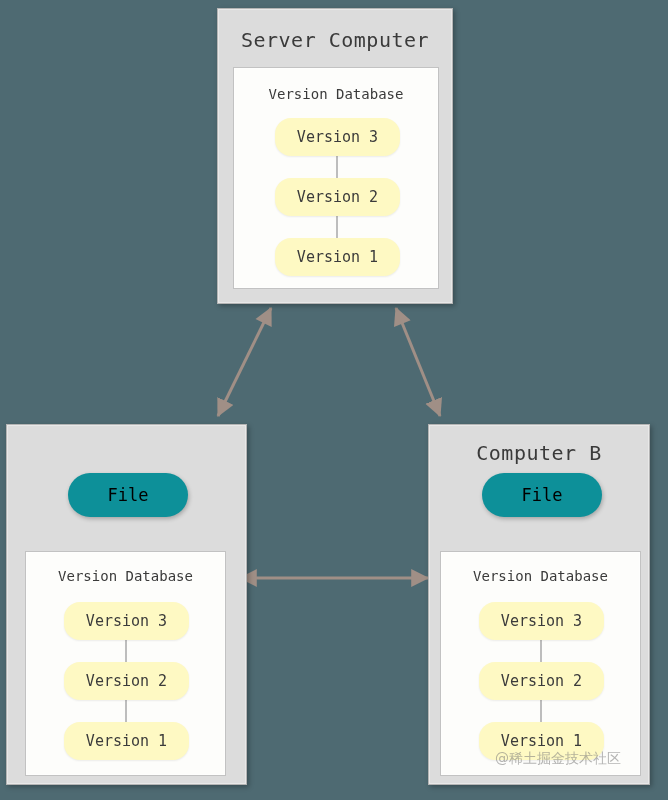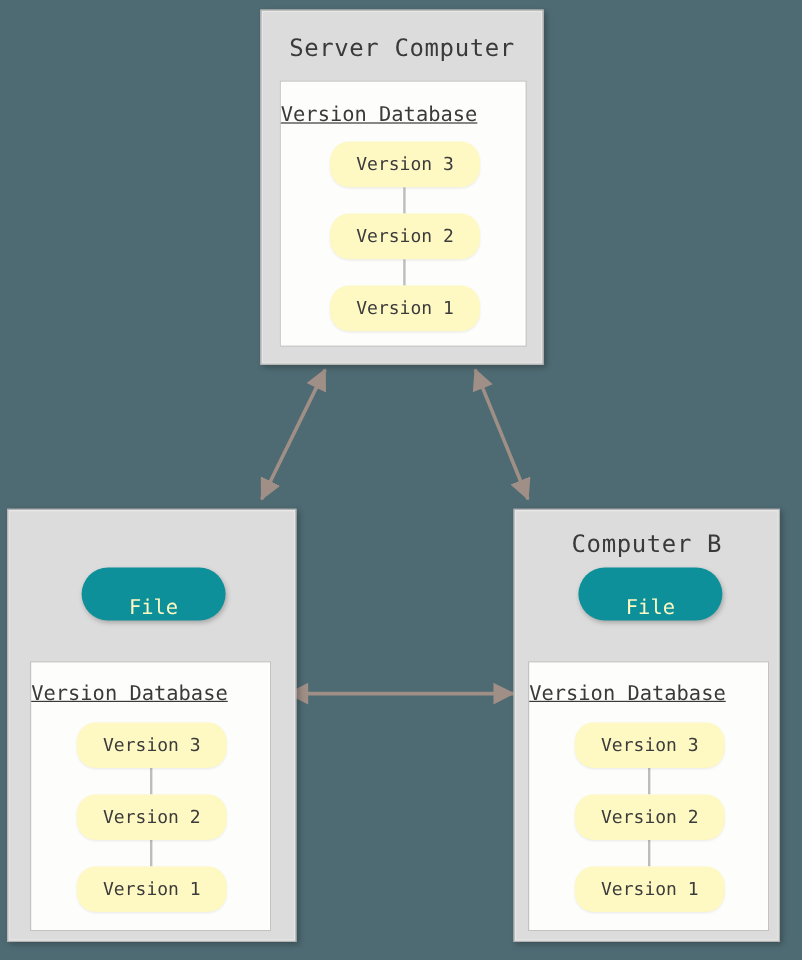--- a/index.html
+++ b/index.html
@@ -37,42 +37,42 @@
     font-size: 20px;
     letter-spacing: 0.5px;
     white-space: nowrap;
   }
 
   
   .file-pill {
     position: absolute;
     background: #0d9099;
     border-radius: 22px;
-    color: #fef9c3;
+    color: #000000;
     font-size: 17px;
     display: flex;
-    align-items: flex-end;
+    align-items: center;
     justify-content: center;
     box-shadow: 1px 2px 4px rgba(0,0,0,0.25);
     box-sizing: border-box;
   }
 
   
   .vdb-box {
     position: absolute;
     background: #fdfdfb;
     border: 1px solid #c2c2c2;
     box-sizing: border-box;
     box-shadow: 0 0 0 1px rgba(255,255,255,0.6) inset;
   }
   .vdb-title {
+    text-align: center;
     color: #3a3a3a;
-    font-size: 17px;
+    font-size: 14px;
     white-space: nowrap;
-    text-decoration: underline;
   }
   .version-pill {
     position: absolute;
     background: #fef9c3;
     border-radius: 16px;
     color: #3b3b3b;
     font-size: 15px;
     display: flex;
     align-items: center;
     justify-content: center;
@@ -193,16 +193,17 @@
       <div class="version-pill" style="left:38px; top:50px; width:125px; height:38px;">
         <span>Version 3</span>
       </div>
       <div class="version-pill" style="left:38px; top:110px; width:125px; height:38px;">
         <span>Version 2</span>
       </div>
       <div class="version-pill" style="left:38px; top:170px; width:125px; height:38px;">
         <span>Version 1</span>
       </div>
 
+      <div class="watermark" style="left:54px; top:198px;">@稀土掘金技术社区</div>
     </div>
   </div>
 
 </div>
 
 </body></html>

